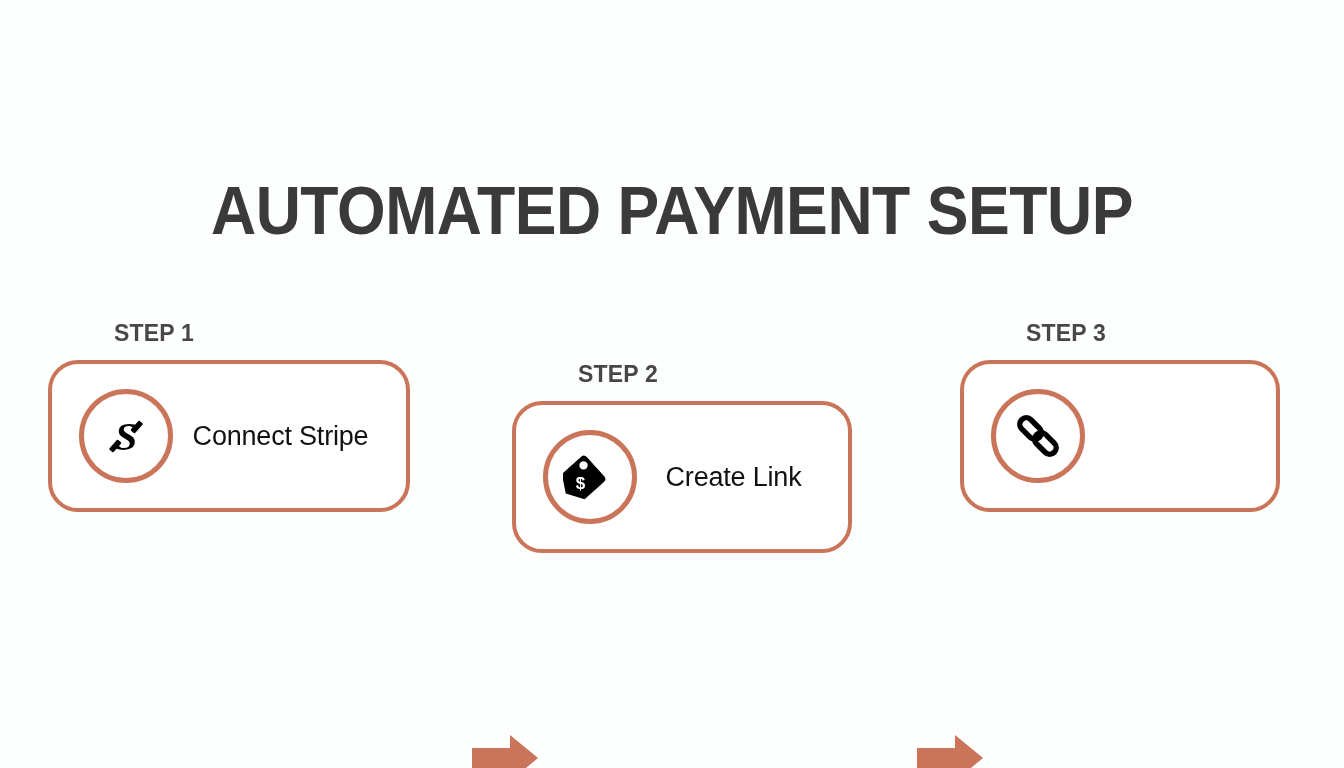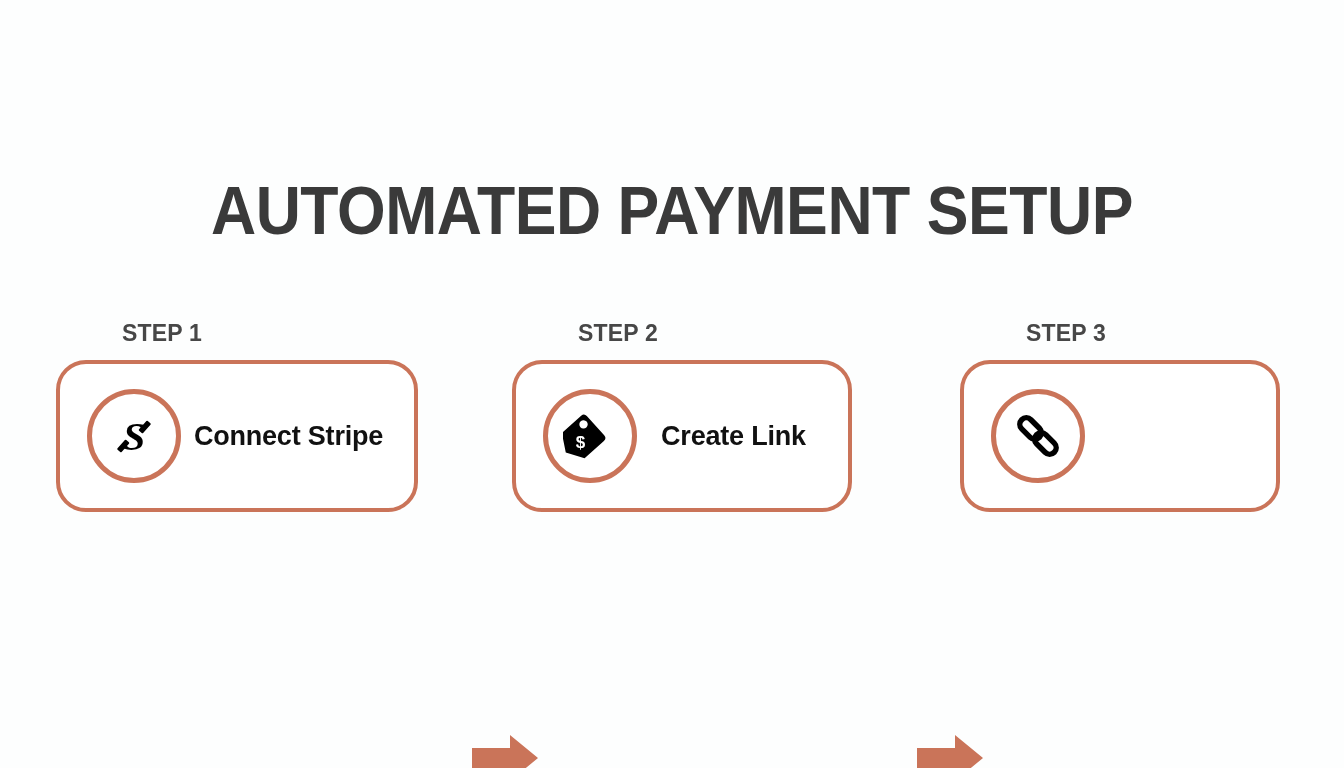--- a/index.html
+++ b/index.html
@@ -40,22 +40,22 @@
     left: 48px;
     width: 1249px;
     height: 190px;
   }
 
   .step {
     position: absolute;
     top: 0;
     height: 190px;
   }
-  .step-1 { left: 8px;   width: 362px; }
-  .step-2 { left: 464px; width: 340px; }
+  .step-1 { left: 0px;   width: 362px; }
+  .step-2 { left: 464px; width: 340px; margin-top: 41px; }
   .step-3 { left: 864px; width: 320px; margin-left: 48px; }
 
   .step-label {
     position: absolute;
     top: 0;
     left: 66px;
     font-size: 23px;
     font-weight: bold;
     color: #474747;
     letter-spacing: 0.2px;
@@ -90,21 +90,21 @@
     justify-content: center;
   }
 
   .icon-ring svg { display: block; }
 
   .card-label {
     flex: 1 1 auto;
     text-align: center;
     padding-right: 18px;
     font-size: 27px;
-    font-weight: bold;
+    font-weight: normal;
     color: #111111;
     letter-spacing: -0.2px;
     white-space: nowrap;
   }
 
   
   .arrow {
     position: absolute;
     top: 412px;
     width: 66px;

